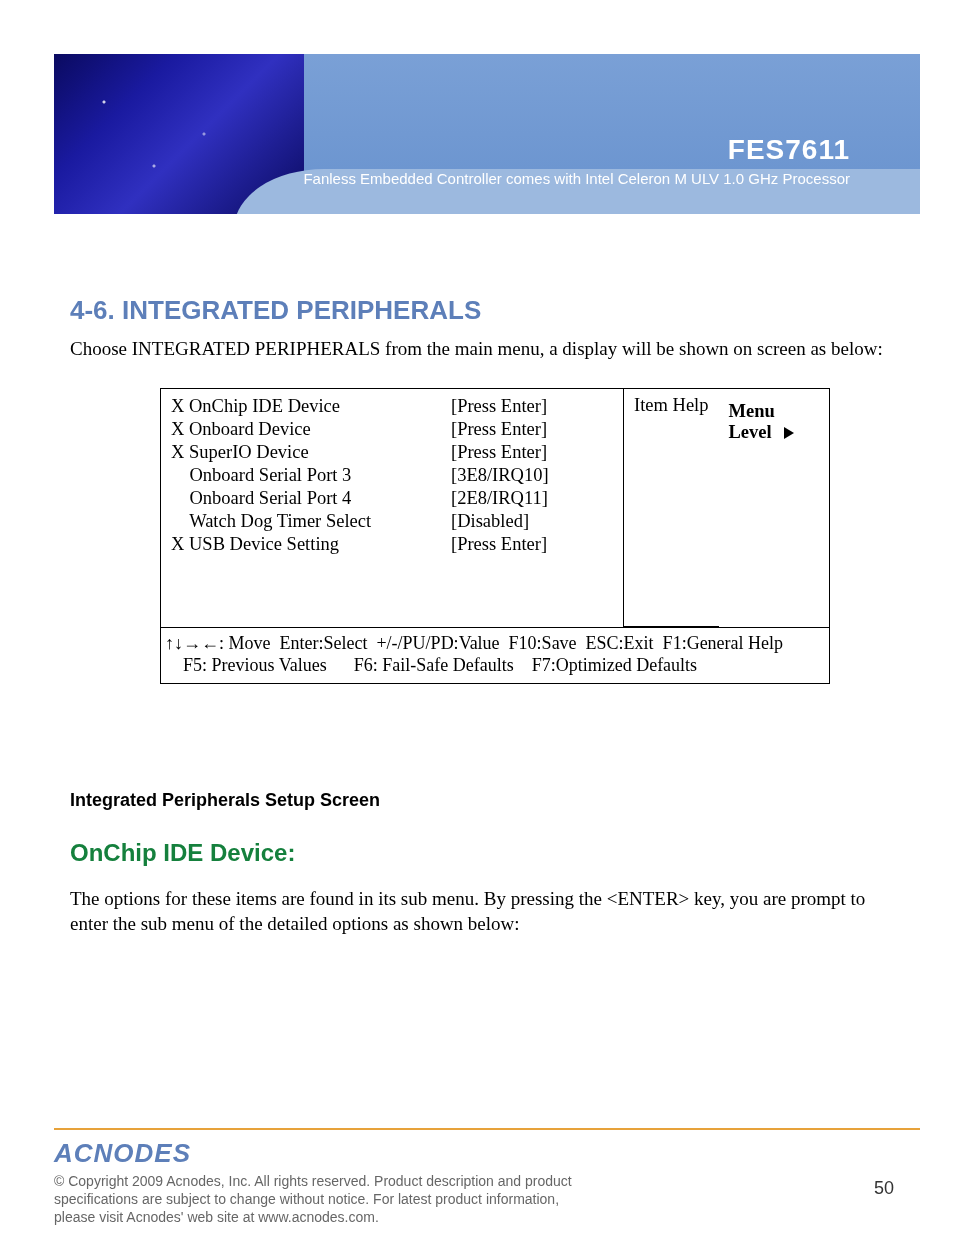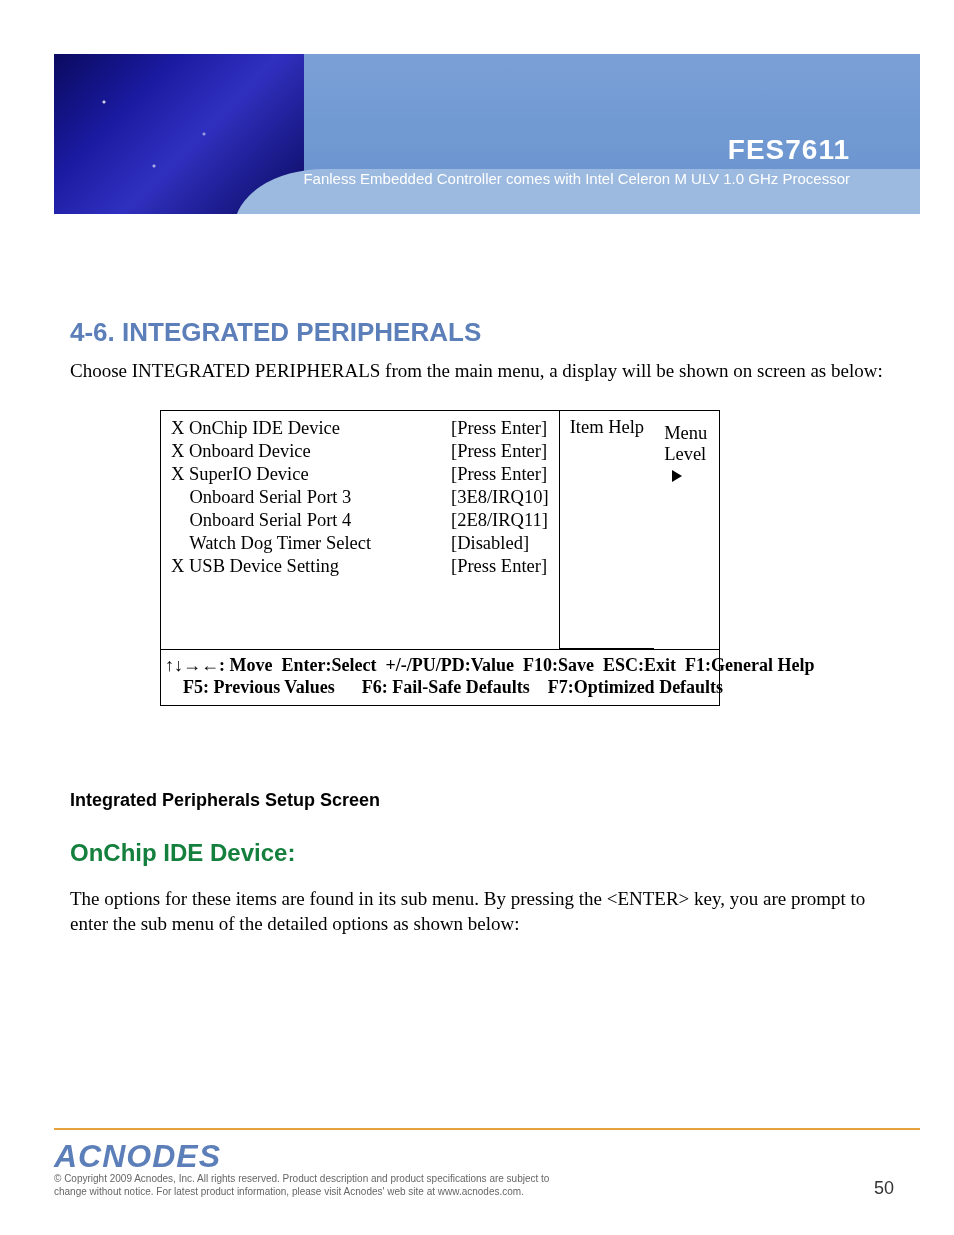--- a/index.html
+++ b/index.html
@@ -51,38 +51,38 @@
     font-size: 28px;
     font-weight: bold;
     letter-spacing: 1px;
   }
   .product-block .pdesc {
     font-size: 15px;
     margin-top: 4px;
   }
   .content {
     position: absolute;
-    top: 317px;
+    top: 295px;
     left: 70px;
     width: 814px;
   }
   .sec-title {
     font-family: Arial, Helvetica, sans-serif;
     font-size: 26px;
     font-weight: bold;
     color: #5d7fb9;
     margin-bottom: 10px;
   }
   .sec-body {
     font-size: 19px;
     line-height: 1.35;
     margin-bottom: 26px;
   }
   .bios-box {
-    width: 560px;
+    width: 670px;
     margin-left: 90px;
     border: 1.5px solid #000;
     font-size: 18.5px;
     font-family: "Times New Roman", Times, serif;
     margin-top: 8px;
   }
   .bios-top {
     display: flex;
   }
   .bios-left {
@@ -95,33 +95,33 @@
     display: flex;
     flex-direction: row;
   }
   .bios-right .itemhelp {
     padding: 6px 10px;
     border-bottom: 1.5px solid #000;
   }
   .bios-right .menulevel {
     padding: 12px 10px;
     flex: 1;
+    font-weight: bold;
   }
   .bios-row {
     display: flex;
     line-height: 1.25;
   }
   .bios-row .lbl { width: 280px; white-space: pre; }
   .bios-row .val { flex: 1; }
   .bios-bottom {
     border-top: 1.5px solid #000;
     padding: 4px 4px 6px 4px;
     font-size: 18px;
     line-height: 1.25;
-    font-weight: bold;
   }
   .bios-bottom .l1 { white-space: pre; }
   .bios-bottom .l2 { white-space: pre; }
   .tri {
     display: inline-block;
     width: 0; height: 0;
     border-top: 6px solid transparent;
     border-bottom: 6px solid transparent;
     border-left: 10px solid #000;
     margin-left: 8px;
@@ -154,30 +154,30 @@
     height: 2px;
     background: #e7a23a;
   }
   .logo {
     position: absolute;
     left: 54px;
     top: 1138px;
     font-family: Arial, Helvetica, sans-serif;
     font-weight: bold;
     font-style: italic;
-    font-size: 32px;
+    font-size: 26px;
     color: #5d7fb9;
     letter-spacing: 1px;
   }
   .copyright {
     position: absolute;
     left: 54px;
     top: 1172px;
     font-family: Arial, Helvetica, sans-serif;
-    font-size: 10px;
+    font-size: 14px;
     color: #666;
     width: 520px;
     line-height: 1.3;
   }
   .pagenum {
     position: absolute;
     right: 60px;
     top: 1178px;
     font-family: Arial, Helvetica, sans-serif;
     font-size: 18px;

